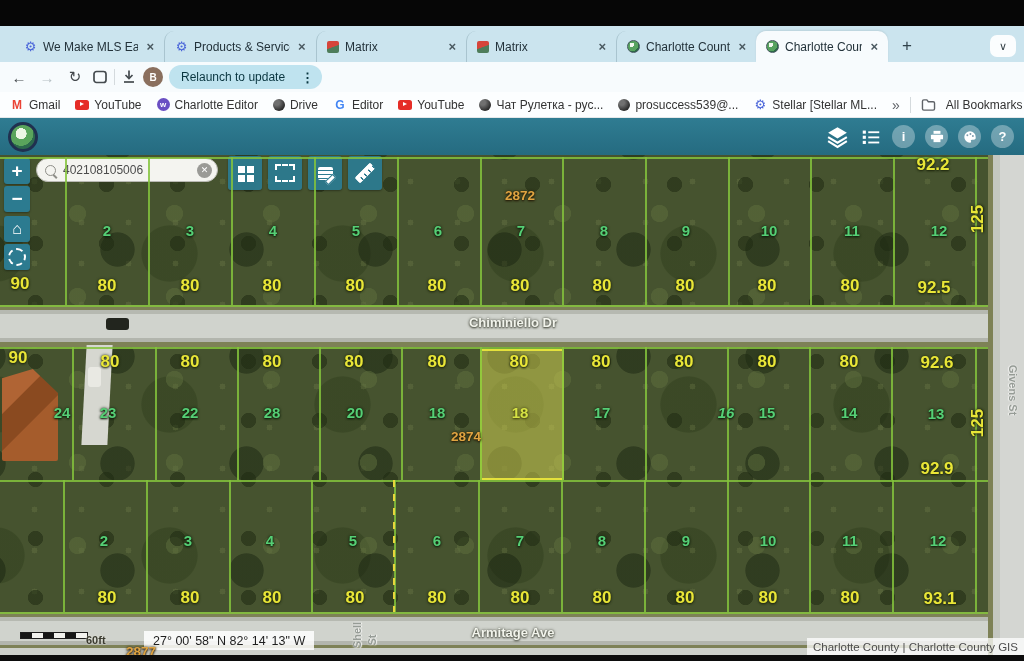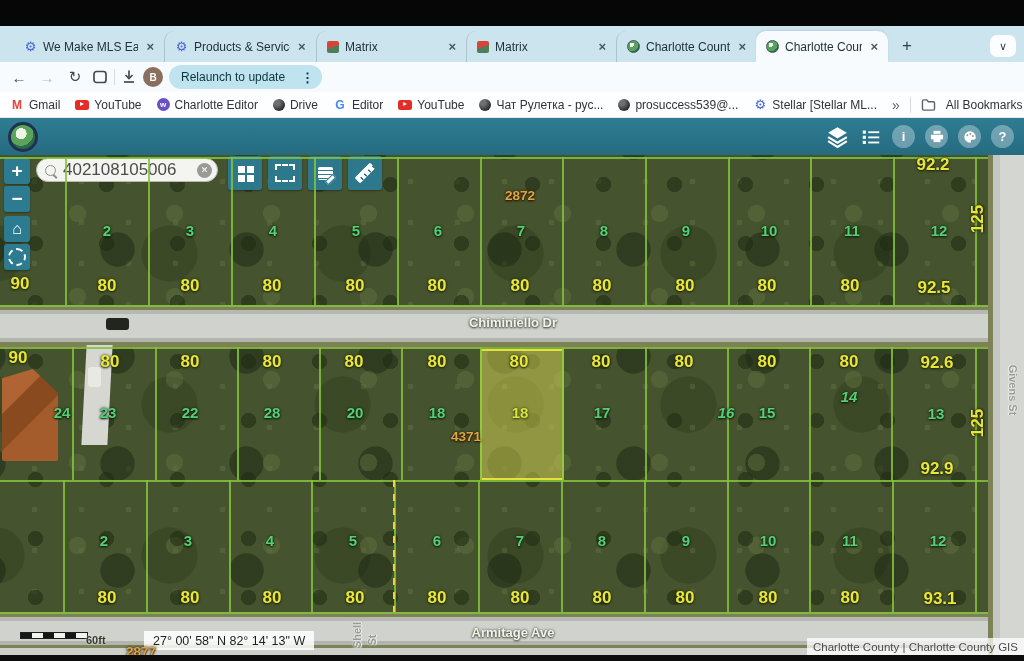--- a/index.html
+++ b/index.html
@@ -105,21 +105,21 @@
   .oid{color:#e0a441;font-size:13.5px;text-shadow:0 1px 2px #241a06,0 0 3px #241a06}
   .street{color:#f2f4ec;font-size:13px;text-shadow:0 1px 2px #43463a,0 0 3px #43463a}
   .street2{color:#969c96;font-size:11px;text-shadow:0 0 2px #f4f4f2,0 1px 1px #f4f4f2}
   
   .zbtn{position:absolute;width:26px;height:26px;background:#2c7b90;border-radius:3px;color:#fff;
     display:flex;align-items:center;justify-content:center;font-size:19px;font-weight:bold;cursor:pointer;
     box-shadow:0 1px 2px rgba(0,0,0,.35)}
   #searchbox{position:absolute;left:36px;top:3px;width:182px;height:24px;background:#f4f4f0;
     border:1px solid #b9b9b3;border-radius:12px;display:flex;align-items:center;padding:0 5px 0 8px;
     box-sizing:border-box;gap:5px}
-  #searchbox input{border:none;background:transparent;outline:none;font-size:17px;color:#4c4c4c;
+  #searchbox input{border:none;background:transparent;outline:none;font-size:12px;color:#4c4c4c;
     width:118px;font-family:"Liberation Sans",sans-serif}
   #mag{width:9px;height:9px;border:1.6px solid #8f8f89;border-radius:50%;position:relative;flex:0 0 auto}
   #mag::after{content:"";position:absolute;left:8px;top:8px;width:5px;height:1.6px;background:#8f8f89;
     transform:rotate(45deg);transform-origin:0 0}
   #clearbtn{margin-left:auto;width:15px;height:15px;border-radius:50%;background:#9a9a96;color:#fff;
     font-size:9px;display:flex;align-items:center;justify-content:center;cursor:pointer}
   .toolbtn{position:absolute;top:1px;width:34px;height:34px;background:rgba(44,122,143,.95);
     border-radius:3px;display:flex;align-items:center;justify-content:center;cursor:pointer;
     box-shadow:0 1px 2px rgba(0,0,0,.35)}
   #ic-grid{width:7px;height:7px;background:#fff;box-shadow:9px 0 0 #fff,0 9px 0 #fff,9px 9px 0 #fff;
@@ -401,21 +401,21 @@
     <span class="ml lot" style="left: 62px; top: 257px;">24</span>
     <span class="ml lot" style="left: 108px; top: 257px;">23</span>
     <span class="ml lot" style="left: 190px; top: 257px;">22</span>
     <span class="ml lot" style="left: 272px; top: 257px;">28</span>
     <span class="ml lot" style="left: 355px; top: 257px;">20</span>
     <span class="ml lot" style="left: 437px; top: 257px;">18</span>
     <span class="ml lotsel" style="left: 520px; top: 257px;">18</span>
     <span class="ml lot" style="left: 602px; top: 257px;">17</span>
     <span class="ml lot" style="left: 726px; top: 257px; font-style: italic;">16</span>
     <span class="ml lot" style="left: 767px; top: 257px;">15</span>
-    <span class="ml lot" style="left: 849px; top: 241px; font-style: italic;">14</span>
+    <span class="ml lot" style="left: 849px; top: 257px;">14</span>
     <span class="ml lot" style="left: 936px; top: 258px;">13</span>
     <span class="ml lot" style="left: 104px; top: 385px;">2</span>
     <span class="ml lot" style="left: 188px; top: 385px;">3</span>
     <span class="ml lot" style="left: 270px; top: 385px;">4</span>
     <span class="ml lot" style="left: 353px; top: 385px;">5</span>
     <span class="ml lot" style="left: 437px; top: 385px;">6</span>
     <span class="ml lot" style="left: 520px; top: 385px;">7</span>
     <span class="ml lot" style="left: 602px; top: 385px;">8</span>
     <span class="ml lot" style="left: 686px; top: 385px;">9</span>
     <span class="ml lot" style="left: 768px; top: 385px;">10</span>
@@ -454,21 +454,21 @@
     <span class="ml dim" style="left: 20px; top: 128px;">90</span>
     <span class="ml dim" style="left: 18px; top: 202px;">90</span>
     <span class="ml dim" style="left: 933px; top: 9px;">92.2</span>
     <span class="ml dim" style="left: 934px; top: 132px;">92.5</span>
     <span class="ml dim" style="left: 937px; top: 207px;">92.6</span>
     <span class="ml dim" style="left: 937px; top: 313px;">92.9</span>
     <span class="ml dim" style="left: 940px; top: 443px;">93.1</span>
     <span class="ml dim" style="left: 977px; top: 64px; transform: translate(-50%, -50%) rotate(-90deg);">125</span>
     <span class="ml dim" style="left: 977px; top: 268px; transform: translate(-50%, -50%) rotate(-90deg);">125</span>
     <span class="ml oid" style="left: 520px; top: 41px;">2872</span>
-    <span class="ml oid" style="left: 466px; top: 282px;">4371</span>
+    <span class="ml oid" style="left: 466px; top: 282px;">2874</span>
     <span class="ml oid" style="left: 141px; top: 497px;">2877</span>
     <span class="ml street" style="left: 513px; top: 167px;">Chiminiello Dr</span>
     <span class="ml street" style="left: 513px; top: 477px;">Armitage Ave</span>
     <span class="ml street2" style="left: 357px; top: 480px; transform: translate(-50%, -50%) rotate(-90deg);">Shell</span>
     <span class="ml street2" style="left: 372px; top: 485px; transform: translate(-50%, -50%) rotate(-90deg);">St</span>
     <span class="ml street2" style="left: 1012px; top: 235px; transform: translate(-50%, -50%) rotate(90deg);">Givens St</span>
   </div>
 
 <div class="abs" id="botbar"></div>
 

